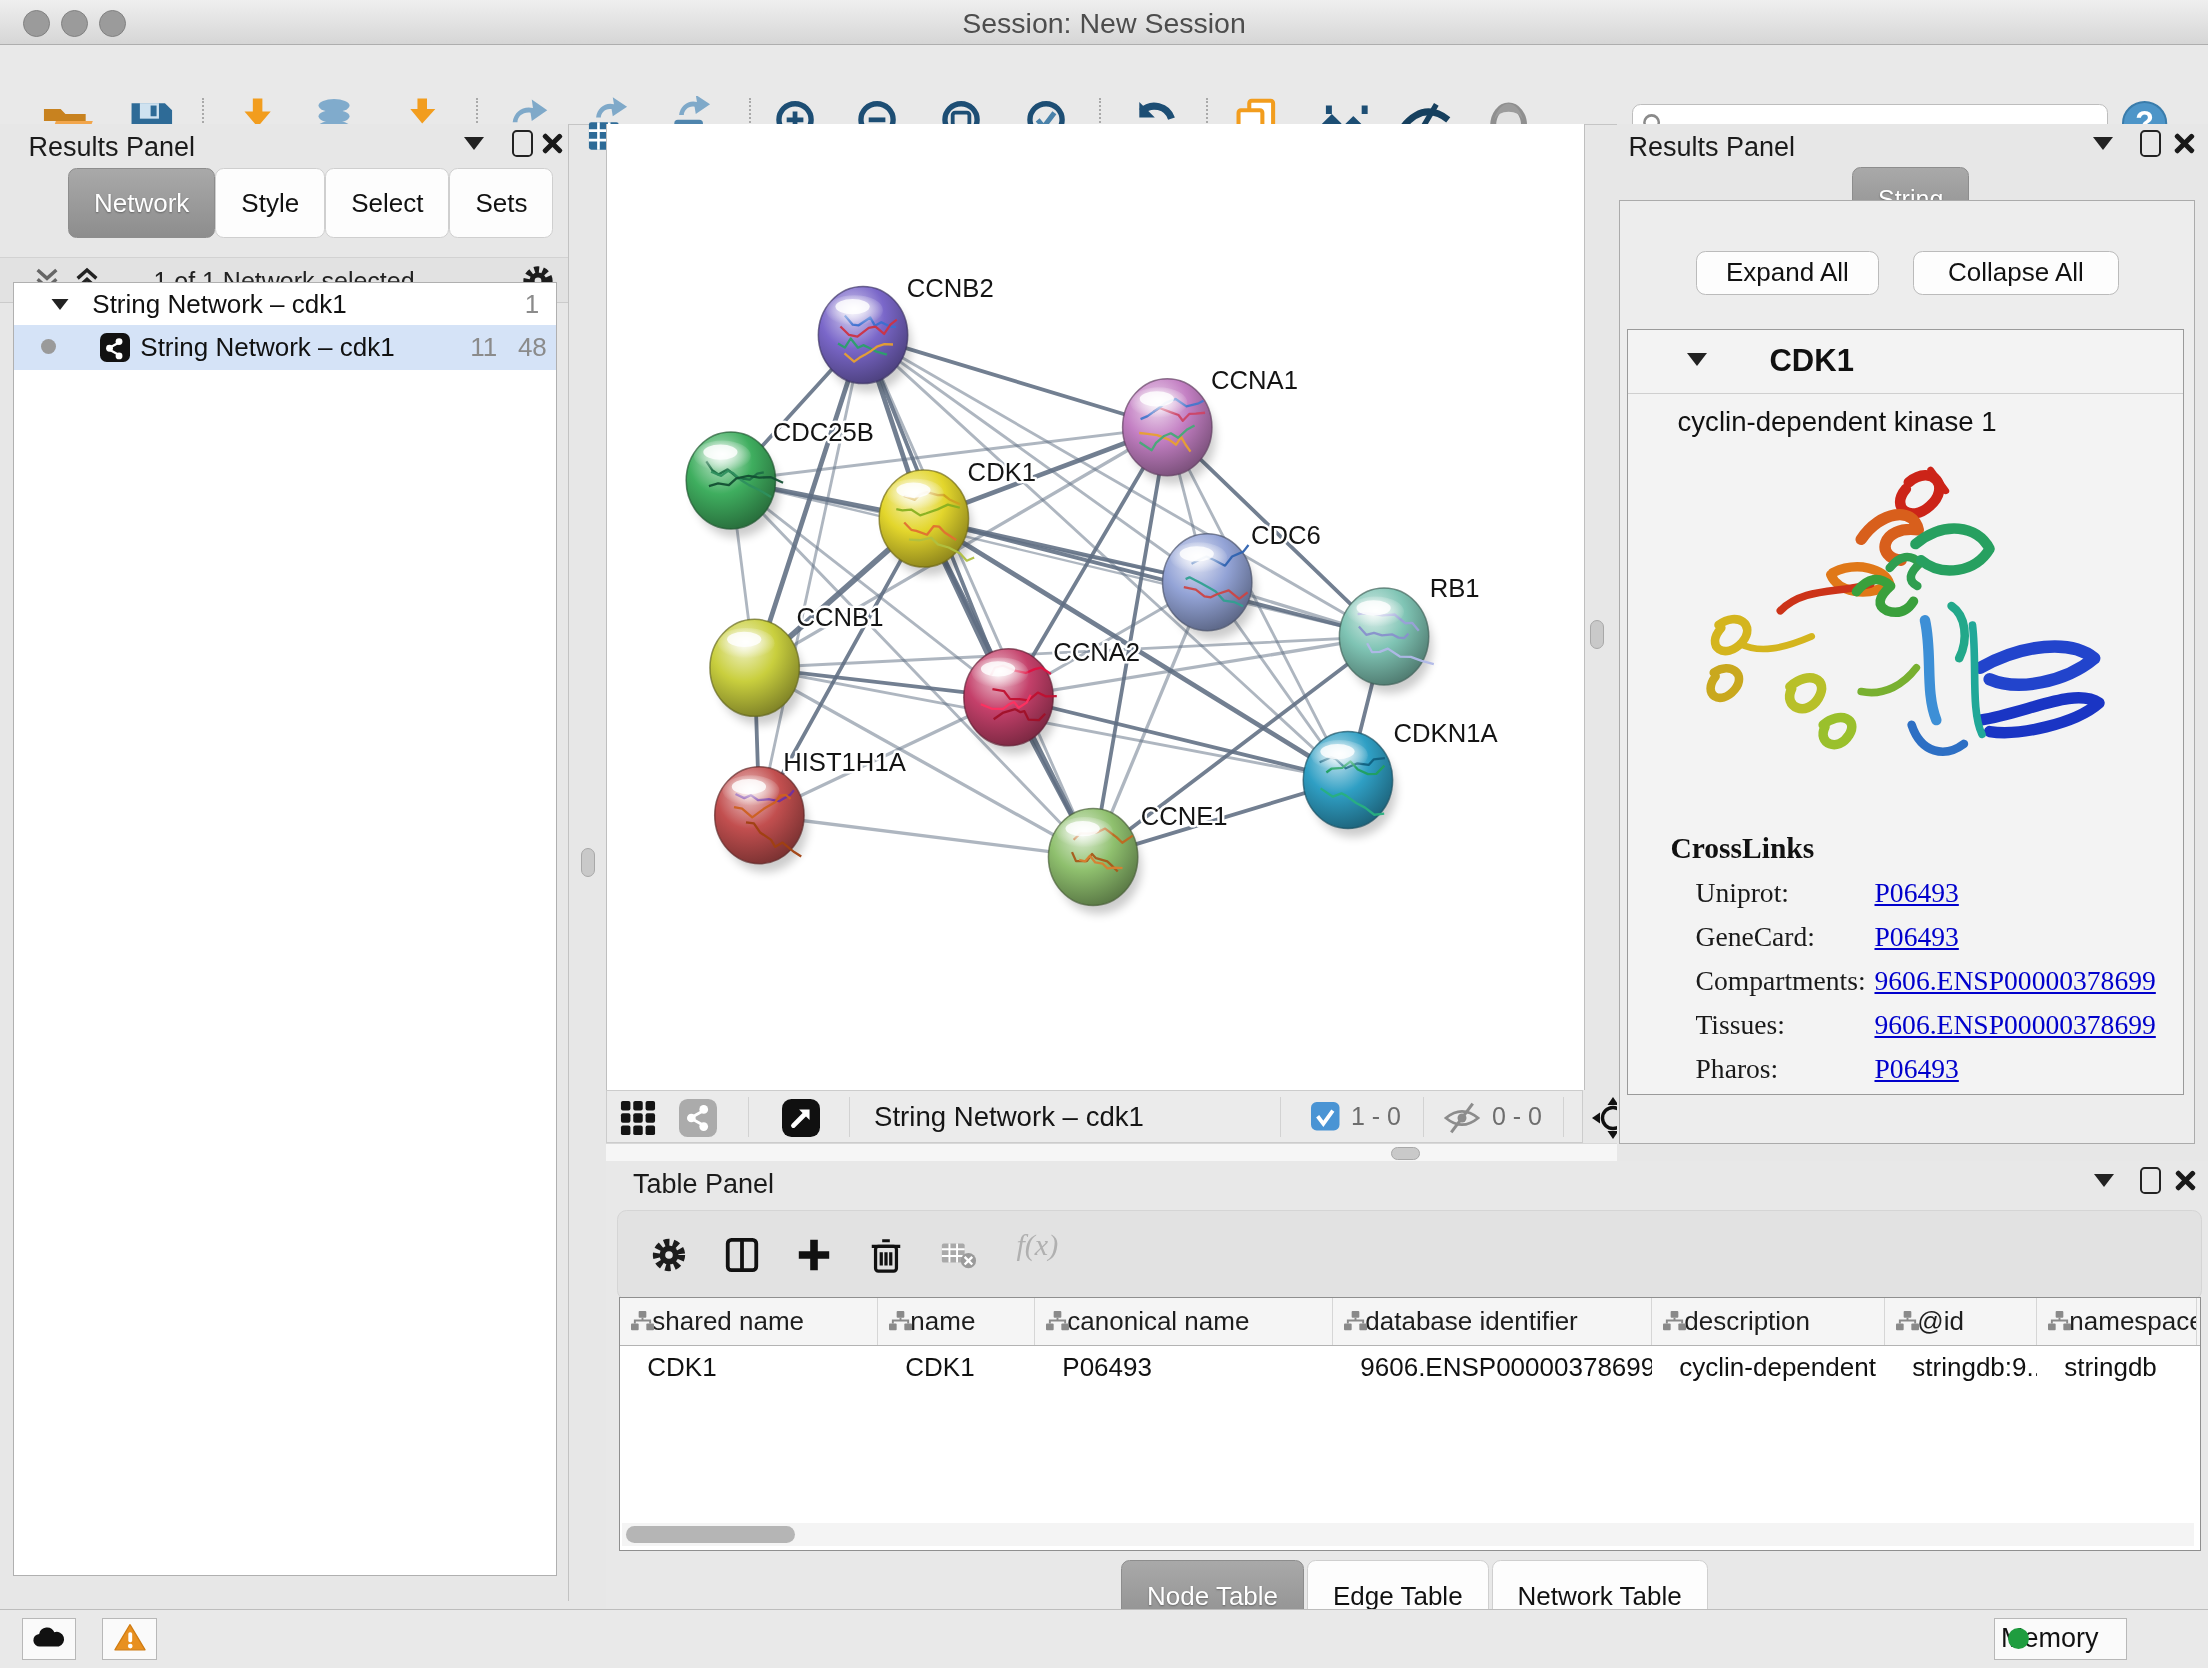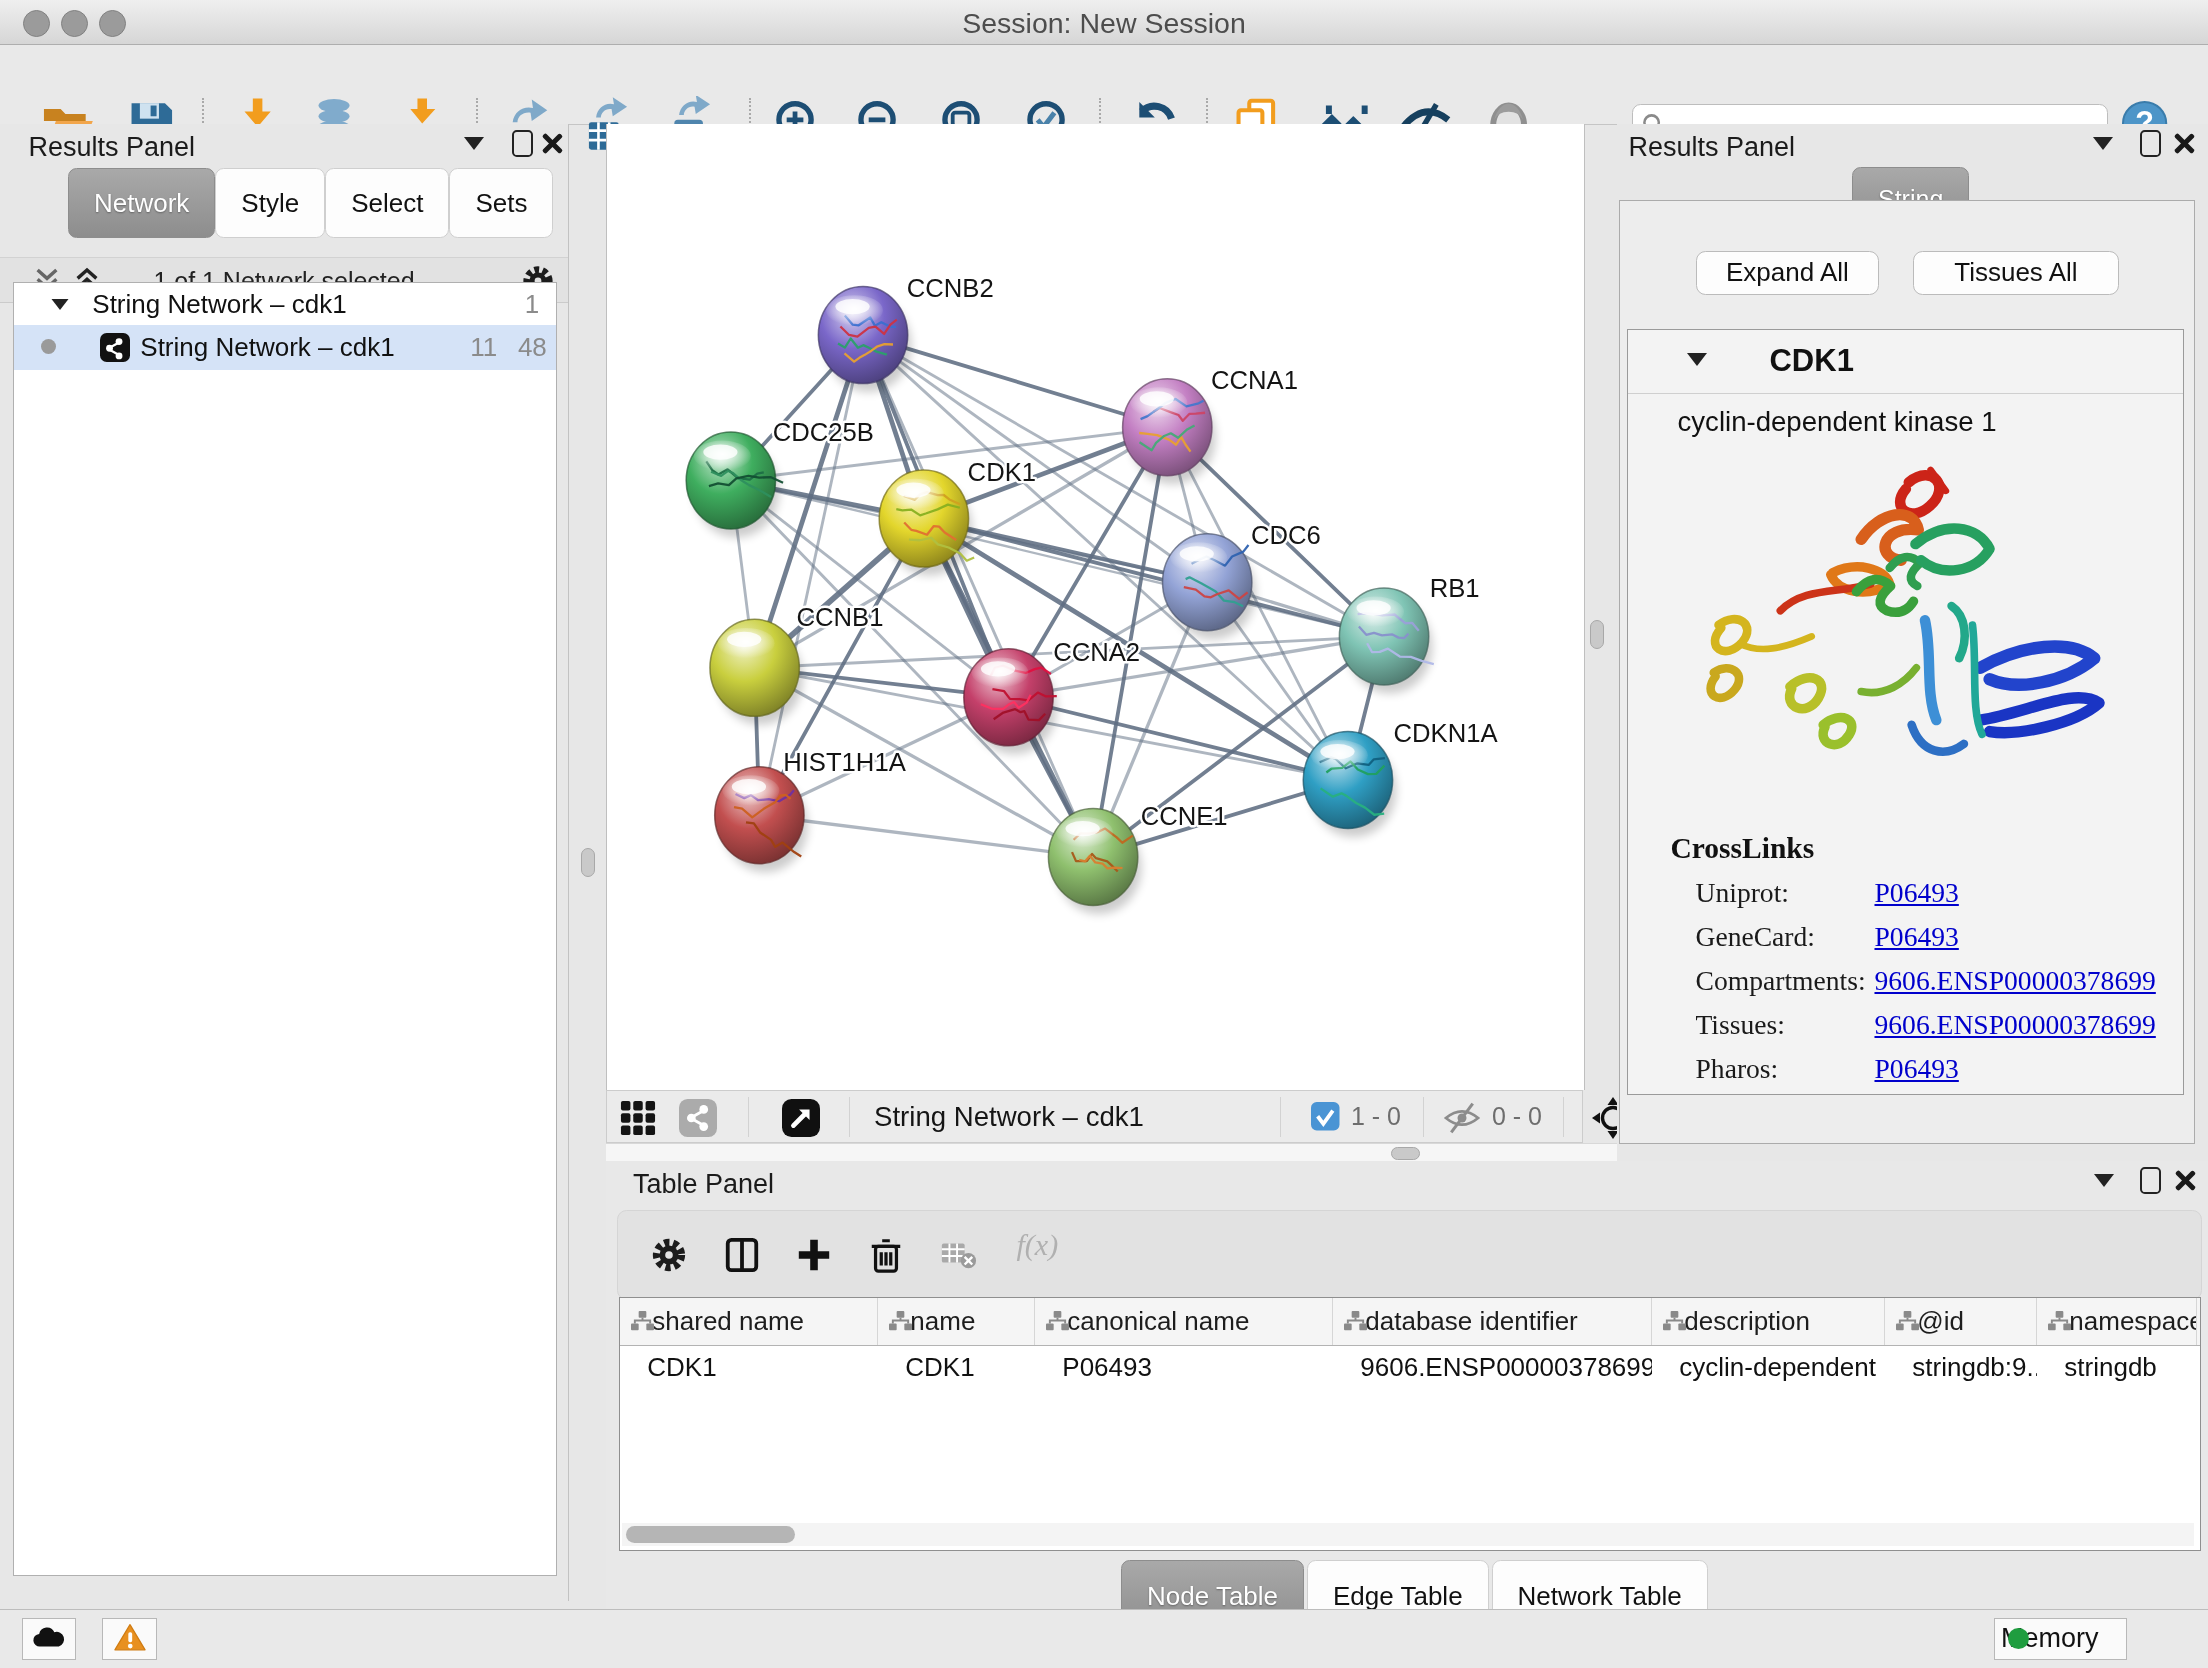--- a/index.html
+++ b/index.html
@@ -638,21 +638,21 @@
   <div class="abs results-panel">
     <div style="position:absolute;left:11.4px;top:7.6px" class="panel-title">Results Panel</div>
     <span class="tri-down" style="position:absolute;left:476px;top:13.3px"></span>
     <span class="float-btn" style="position:absolute;left:523px;top:5.7px"></span>
     <span class="x-btn" style="position:absolute;left:555px;top:6.7px"></span>
 
     <div class="tabbtn sel" style="position:absolute;left:235px;top:43px;height:38px;line-height:38px;font-size:25px">String</div>
 
     <div class="rp-box">
       <div class="rp-btn" style="left:76px;width:181px">Expand All</div>
-      <div class="rp-btn" style="left:293px;width:204px">Tissues All</div>
+      <div class="rp-btn" style="left:293px;width:204px">Collapse All</div>
 
       <div class="cdk-card">
         <div class="cdk-head">
           <span class="tri-down" style="position:absolute;left:59px;top:23px"></span>
           <span class="cdk-name">CDK1</span>
         </div>
         <div class="cdk-desc">cyclin-dependent kinase 1</div>
 
         <svg style="position:absolute;left:38px;top:119px" width="476px" height="371px" viewBox="0 0 500 390">
           <g fill="none" stroke-linecap="round" stroke-linejoin="round">

